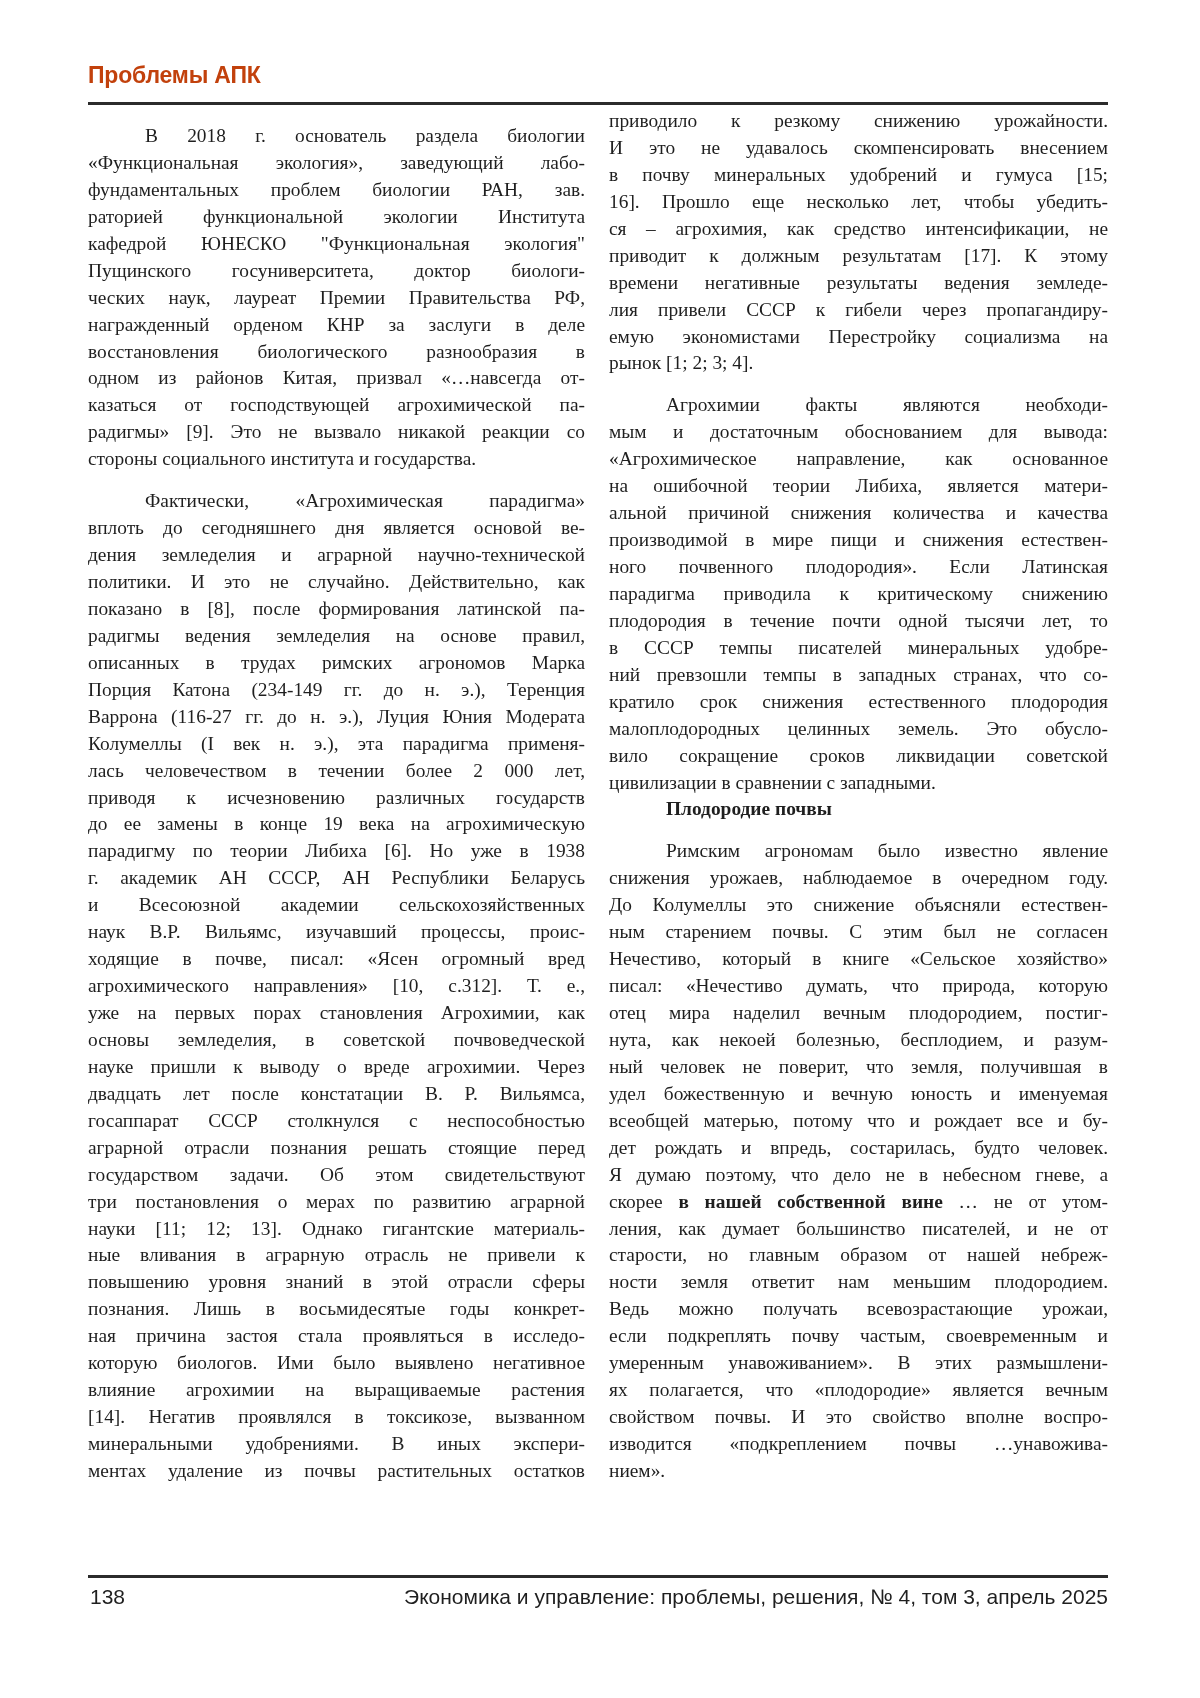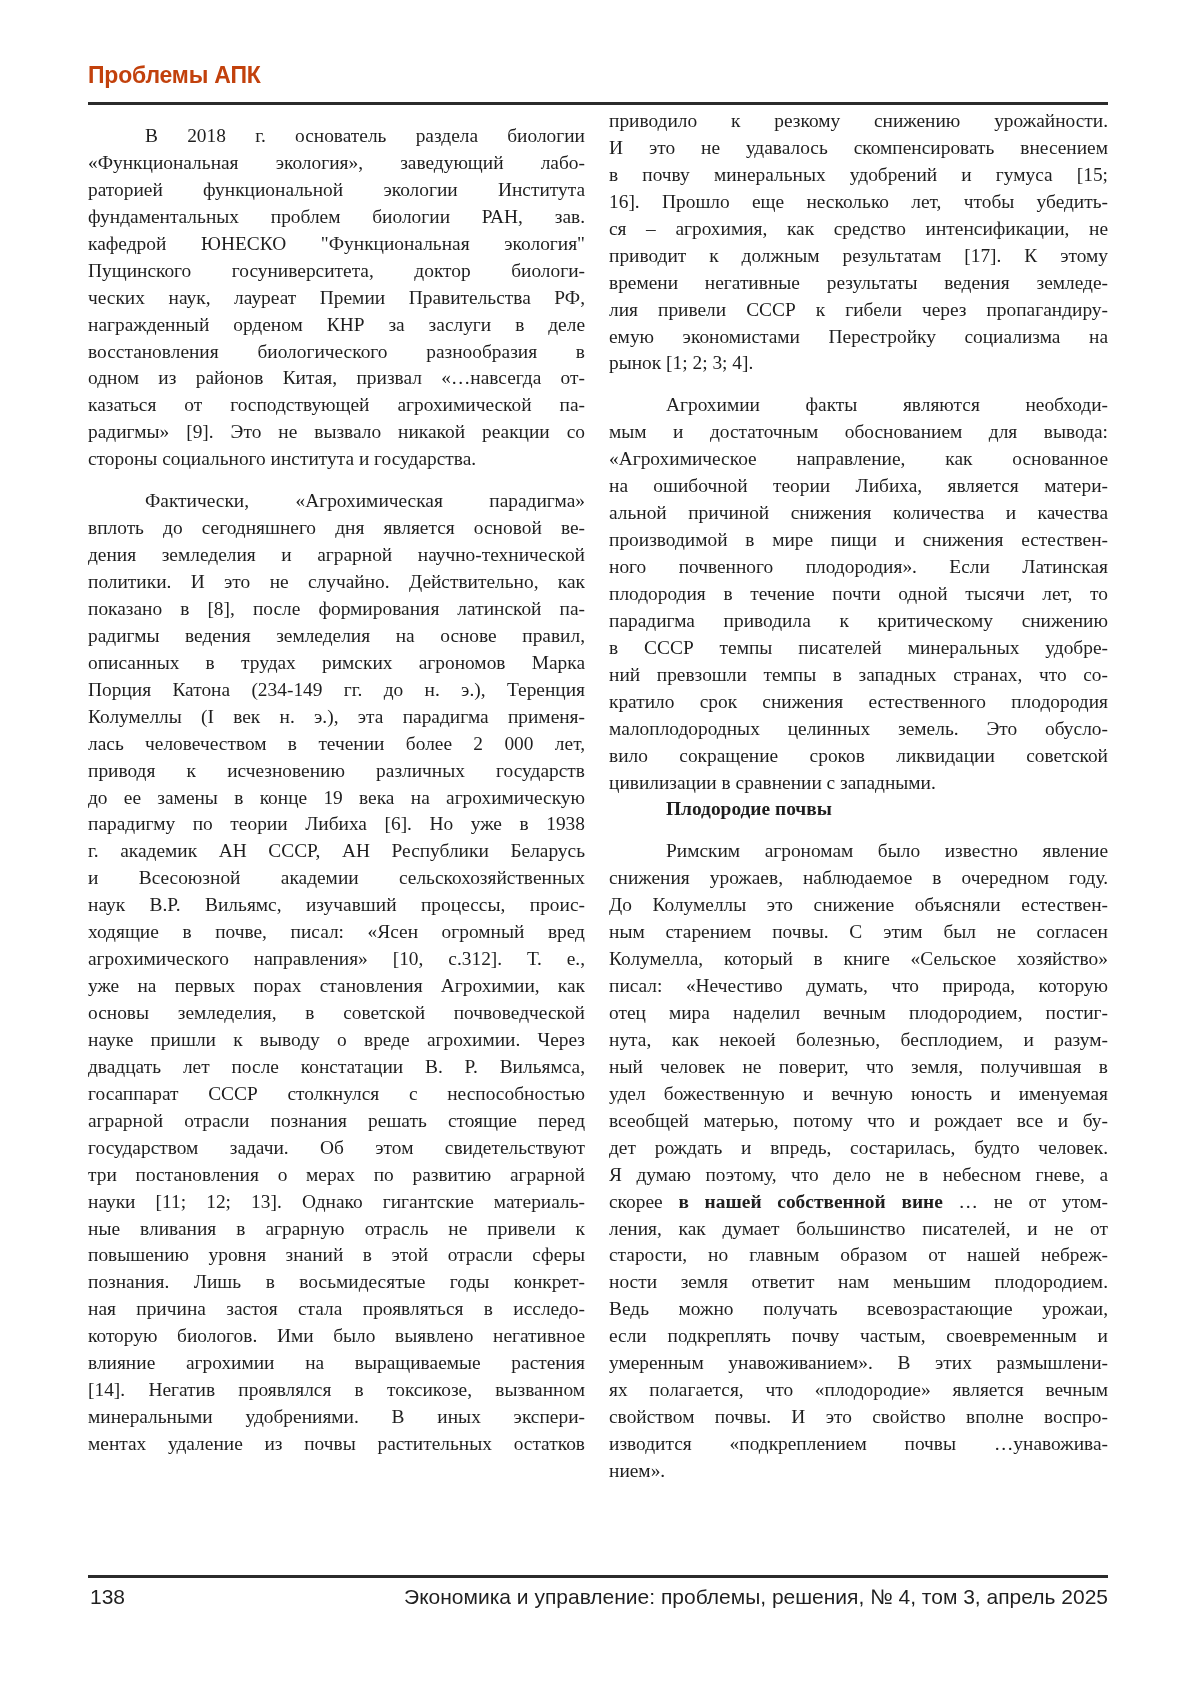--- a/index.html
+++ b/index.html
@@ -38,41 +38,42 @@
 </head>
 <body>
 
 <div class="running-head">Проблемы АПК</div>
 <div class="rule top"></div>
 
 <div class="col left">
   <div>
       <span class="ln indent">В 2018 г. основатель раздела биологии</span>
       <span class="ln">«Функциональная экология», заведующий лабо-</span>
+      <span class="ln">фундаментальных проблем биологии РАН, зав.</span>
       <span class="ln">раторией функциональной экологии Института</span>
-      <span class="ln">фундаментальных проблем биологии РАН, зав.</span>
       <span class="ln">кафедрой ЮНЕСКО "Функциональная экология"</span>
       <span class="ln">Пущинского госуниверситета, доктор биологи-</span>
       <span class="ln">ческих наук, лауреат Премии Правительства РФ,</span>
       <span class="ln">награжденный орденом КНР за заслуги в деле</span>
       <span class="ln">восстановления биологического разнообразия в</span>
       <span class="ln">одном из районов Китая, призвал «…навсегда от-</span>
       <span class="ln">казаться от господствующей агрохимической па-</span>
       <span class="ln">радигмы» [9]. Это не вызвало никакой реакции со</span>
       <span class="ln last">стороны социального института и государства.</span>
     </div>
   <div>
       <span class="ln indent">Фактически, «Агрохимическая парадигма»</span>
       <span class="ln">вплоть до сегодняшнего дня является основой ве-</span>
       <span class="ln">дения земледелия и аграрной научно-технической</span>
       <span class="ln">политики. И это не случайно. Действительно, как</span>
       <span class="ln">показано в [8], после формирования латинской па-</span>
       <span class="ln">радигмы ведения земледелия на основе правил,</span>
       <span class="ln">описанных в трудах римских агрономов Марка</span>
       <span class="ln">Порция Катона (234-149 гг. до н. э.), Теренция</span>
+      <span class="ln">Варрона (116-27 гг. до н. э.), Луция Юния Модерата</span>
       <span class="ln">Колумеллы (I век н. э.), эта парадигма применя-</span>
       <span class="ln">лась человечеством в течении более 2 000 лет,</span>
       <span class="ln">приводя к исчезновению различных государств</span>
       <span class="ln">до ее замены в конце 19 века на агрохимическую</span>
       <span class="ln">парадигму по теории Либиха [6]. Но уже в 1938</span>
       <span class="ln">г. академик АН СССР, АН Республики Беларусь</span>
       <span class="ln">и Всесоюзной академии сельскохозяйственных</span>
       <span class="ln">наук В.Р. Вильямс, изучавший процессы, проис-</span>
       <span class="ln">ходящие в почве, писал: «Ясен огромный вред</span>
       <span class="ln">агрохимического направления» [10, с.312]. Т. е.,</span>
@@ -111,37 +112,37 @@
       <span class="ln last">рынок [1; 2; 3; 4].</span>
     </div>
   <div>
       <span class="ln indent">Агрохимии факты являются необходи-</span>
       <span class="ln">мым и достаточным обоснованием для вывода:</span>
       <span class="ln">«Агрохимическое направление, как основанное</span>
       <span class="ln">на ошибочной теории Либиха, является матери-</span>
       <span class="ln">альной причиной снижения количества и качества</span>
       <span class="ln">производимой в мире пищи и снижения естествен-</span>
       <span class="ln">ного почвенного плодородия». Если Латинская</span>
+      <span class="ln">парадигма приводила к критическому снижению</span>
       <span class="ln">плодородия в течение почти одной тысячи лет, то</span>
-      <span class="ln">парадигма приводила к критическому снижению</span>
       <span class="ln">в СССР темпы писателей минеральных удобре-</span>
       <span class="ln">ний превзошли темпы в западных странах, что со-</span>
       <span class="ln">кратило срок снижения естественного плодородия</span>
       <span class="ln">малоплодородных целинных земель. Это обусло-</span>
       <span class="ln">вило сокращение сроков ликвидации советской</span>
       <span class="ln last">цивилизации в сравнении с западными.</span>
     </div>
   <span class="ln heading">Плодородие почвы</span>
   <div>
     <div>
         <span class="ln indent">Римским агрономам было известно явление</span>
         <span class="ln">снижения урожаев, наблюдаемое в очередном году.</span>
         <span class="ln">До Колумеллы это снижение объясняли естествен-</span>
         <span class="ln">ным старением почвы. С этим был не согласен</span>
-        <span class="ln">Колумелла, который в книге «Сельское хозяйство»</span>
+        <span class="ln">Нечестиво, который в книге «Сельское хозяйство»</span>
         <span class="ln">писал: «Нечестиво думать, что природа, которую</span>
         <span class="ln">отец мира наделил вечным плодородием, постиг-</span>
         <span class="ln">нута, как некоей болезнью, бесплодием, и разум-</span>
         <span class="ln">ный человек не поверит, что земля, получившая в</span>
         <span class="ln">удел божественную и вечную юность и именуемая</span>
         <span class="ln">всеобщей матерью, потому что и рождает все и бу-</span>
         <span class="ln">дет рождать и впредь, состарилась, будто человек.</span>
         <span class="ln">Я думаю поэтому, что дело не в небесном гневе, а</span>
       </div>
     <span class="ln"><span>скорее </span><b>в нашей собственной вине</b><span> … не от утом-</span></span>

